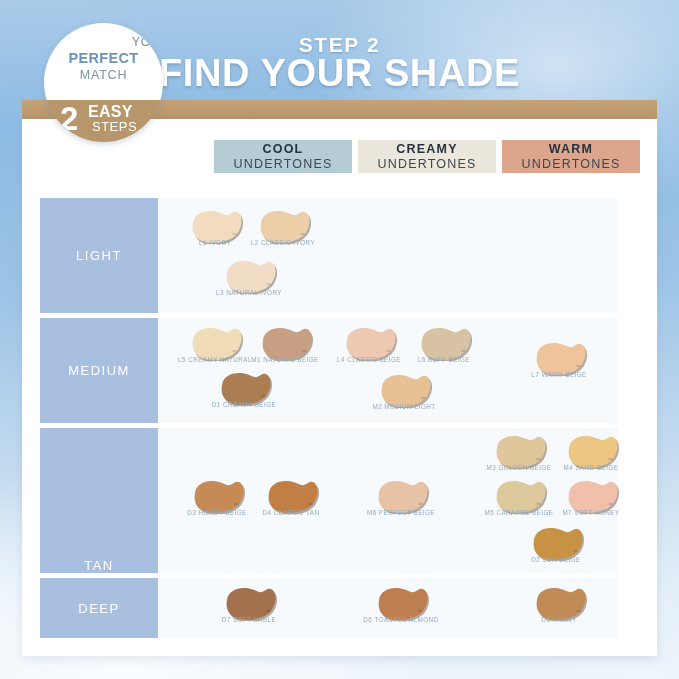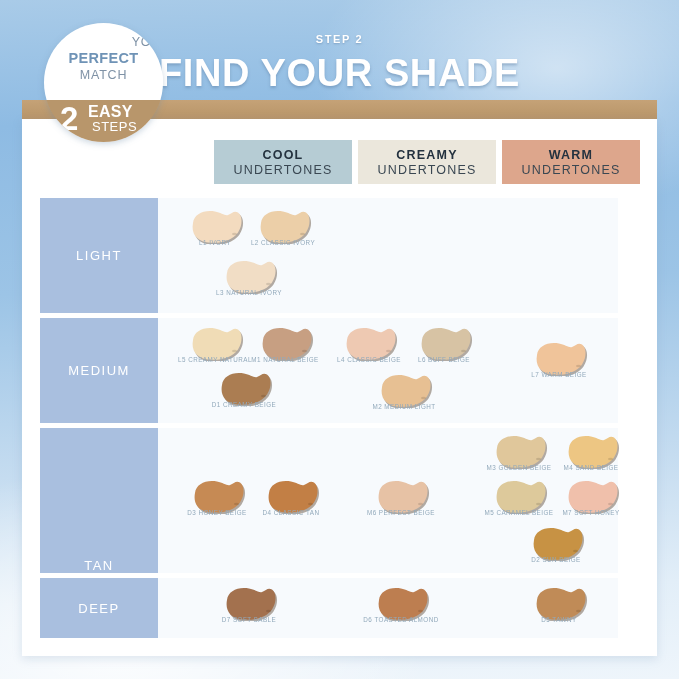--- a/index.html
+++ b/index.html
@@ -25,21 +25,21 @@
   #header {
     position: absolute;
     left: 0; top: 0;
     width: 679px; height: 100px;
   }
   #step-label {
     position: absolute;
     left: 0; top: 33px;
     width: 679px;
     text-align: center;
-    font-size: 11px;
+    font-size: 21px;
     font-weight: bold;
     letter-spacing: 1.6px;
     color: #ffffff;
     text-shadow: 0 1px 2px rgba(96,130,165,0.55);
   }
   #headline {
     position: absolute;
     left: 0; top: 52px;
     width: 679px;
     text-align: center;
@@ -111,21 +111,21 @@
   }
   #badge-steps {
     position: absolute; left: 48px; top: 96px;
     font-size: 13px; color: #ffffff; letter-spacing: 0.5px; text-align: center;
   }
 
   
   #col-headers {
     position: absolute;
     left: 175px; top: 140px;
-    width: 465px; height: 44px;
+    width: 465px; height: 33px;
     display: flex;
     gap: 6px;
     padding-left: 39px;
   }
   .col-head {
     flex: 1;
     display: flex;
     flex-direction: column;
     align-items: center;
     justify-content: center;

